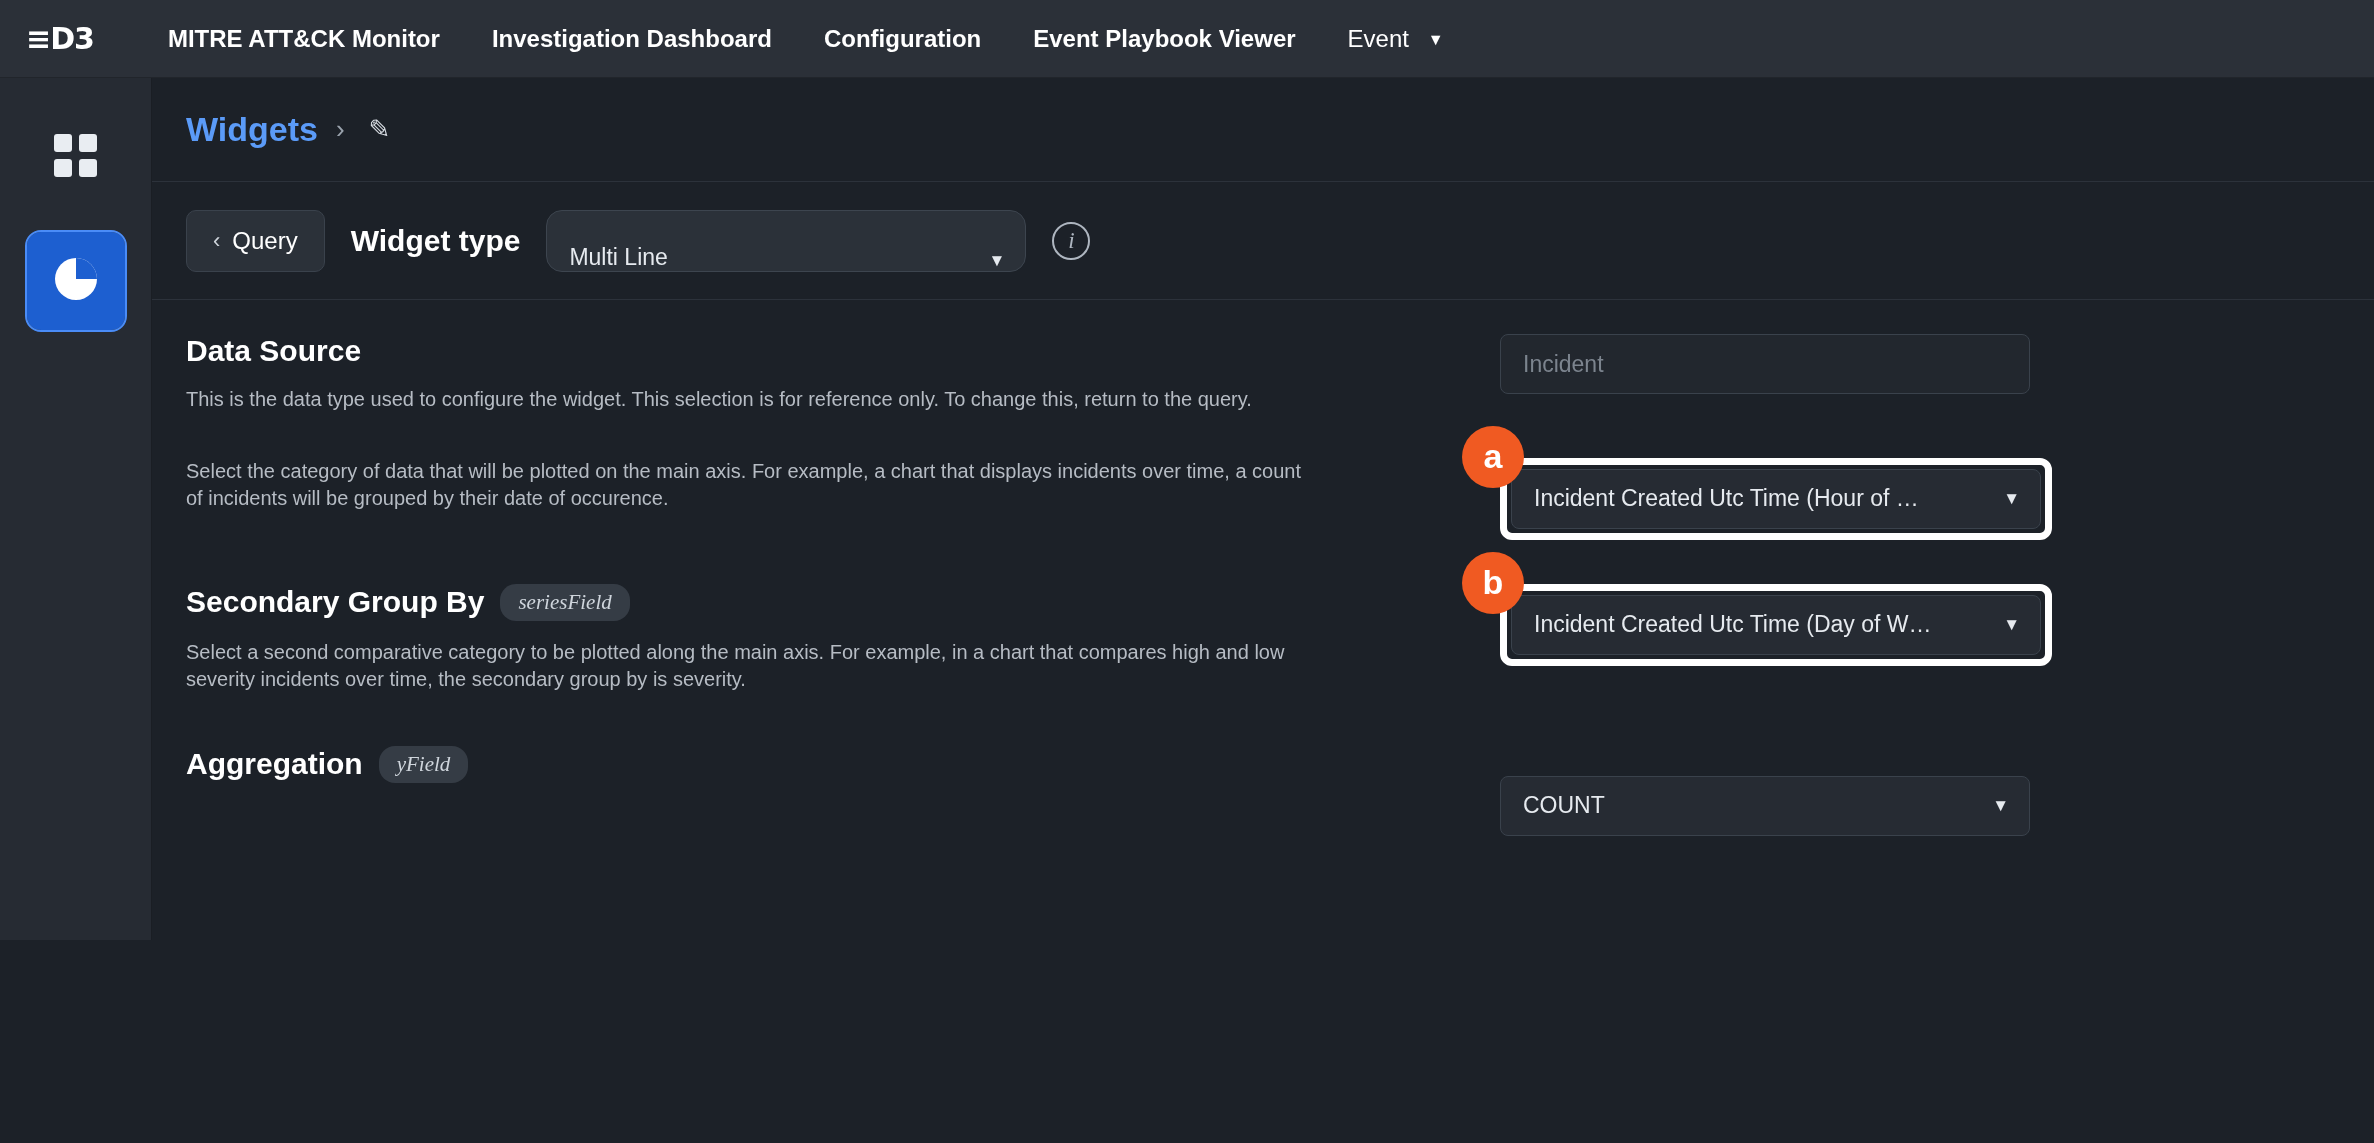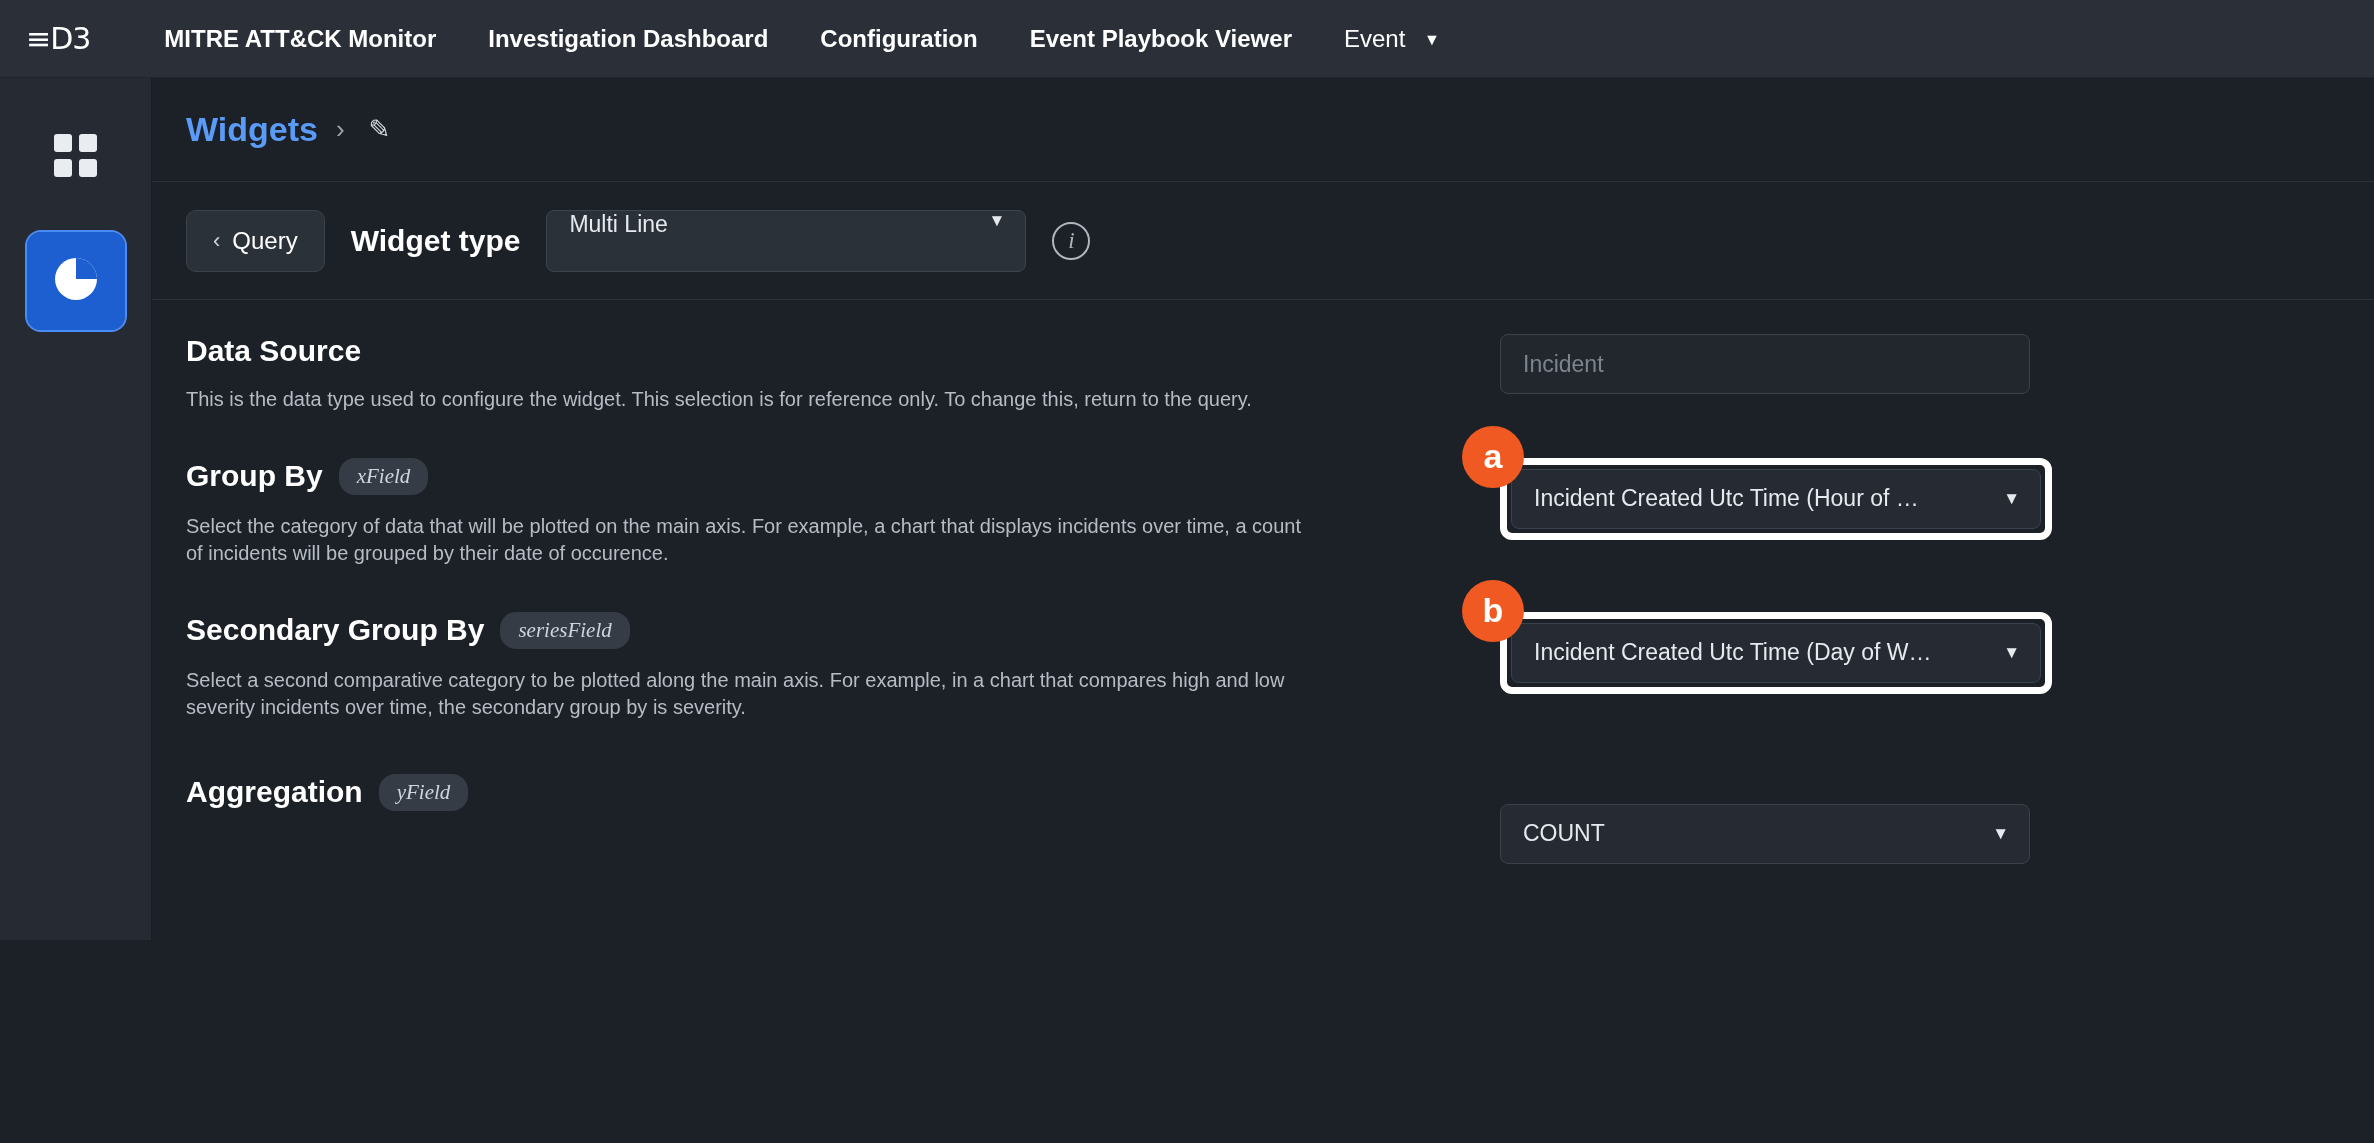--- a/index.html
+++ b/index.html
@@ -21,21 +21,21 @@
     border-bottom: 1px solid #21252b;
   }
   .logo {
     display: flex;
     align-items: center;
     gap: 4px;
     margin-right: 48px;
   }
   .logo-glyph {
     font-size: 30px;
-    font-weight: normal;
+    font-weight: bold;
     color: #ffffff;
     letter-spacing: -1px;
     font-family: "DejaVu Sans", sans-serif;
   }
   .nav-item {
     color: #ffffff;
     font-size: 24px;
     font-weight: bold;
     padding: 0 26px;
     cursor: pointer;
@@ -146,24 +146,24 @@
   .type-label {
     color: #ffffff;
     font-size: 30px;
     font-weight: bold;
   }
   .select {
     position: relative;
     background: #2b3139;
     border: 1px solid #3d4插;
     border: 1px solid #3d454f;
-    border-radius: 8px;
+    border-radius: 16px;
     height: 62px;
     display: flex;
-    align-items: flex-start;
+    align-items: flex-end;
     padding: 0 22px;
     color: #e6eaef;
     font-size: 23px;
     cursor: pointer;
     white-space: nowrap;
     overflow: hidden;
   }
   .select .arrow {
     position: absolute;
     right: 20px;
@@ -345,24 +345,20 @@
         </div>
         <div class="right">
           <div class="field readonly">
             <span>Incident</span>
           </div>
         </div>
       </div>
 
       <div class="row" style="margin-top:44px;">
         <div class="left">
-          <div class="sec-title">
-            <span>Group By</span>
-            <span class="pill">xField</span>
-          </div>
           <div class="desc">Select the category of data that will be plotted on the main axis. For example, a chart that displays incidents over time, a count of incidents will be grouped by their date of occurence.</div>
         </div>
         <div class="right">
           <div class="hl-wrap">
             <div class="badge">a</div>
             <div class="hl">
               <div class="field">
                 <span>Incident Created Utc Time (Hour of …</span>
                 <span class="arrow">▼</span>
               </div>

